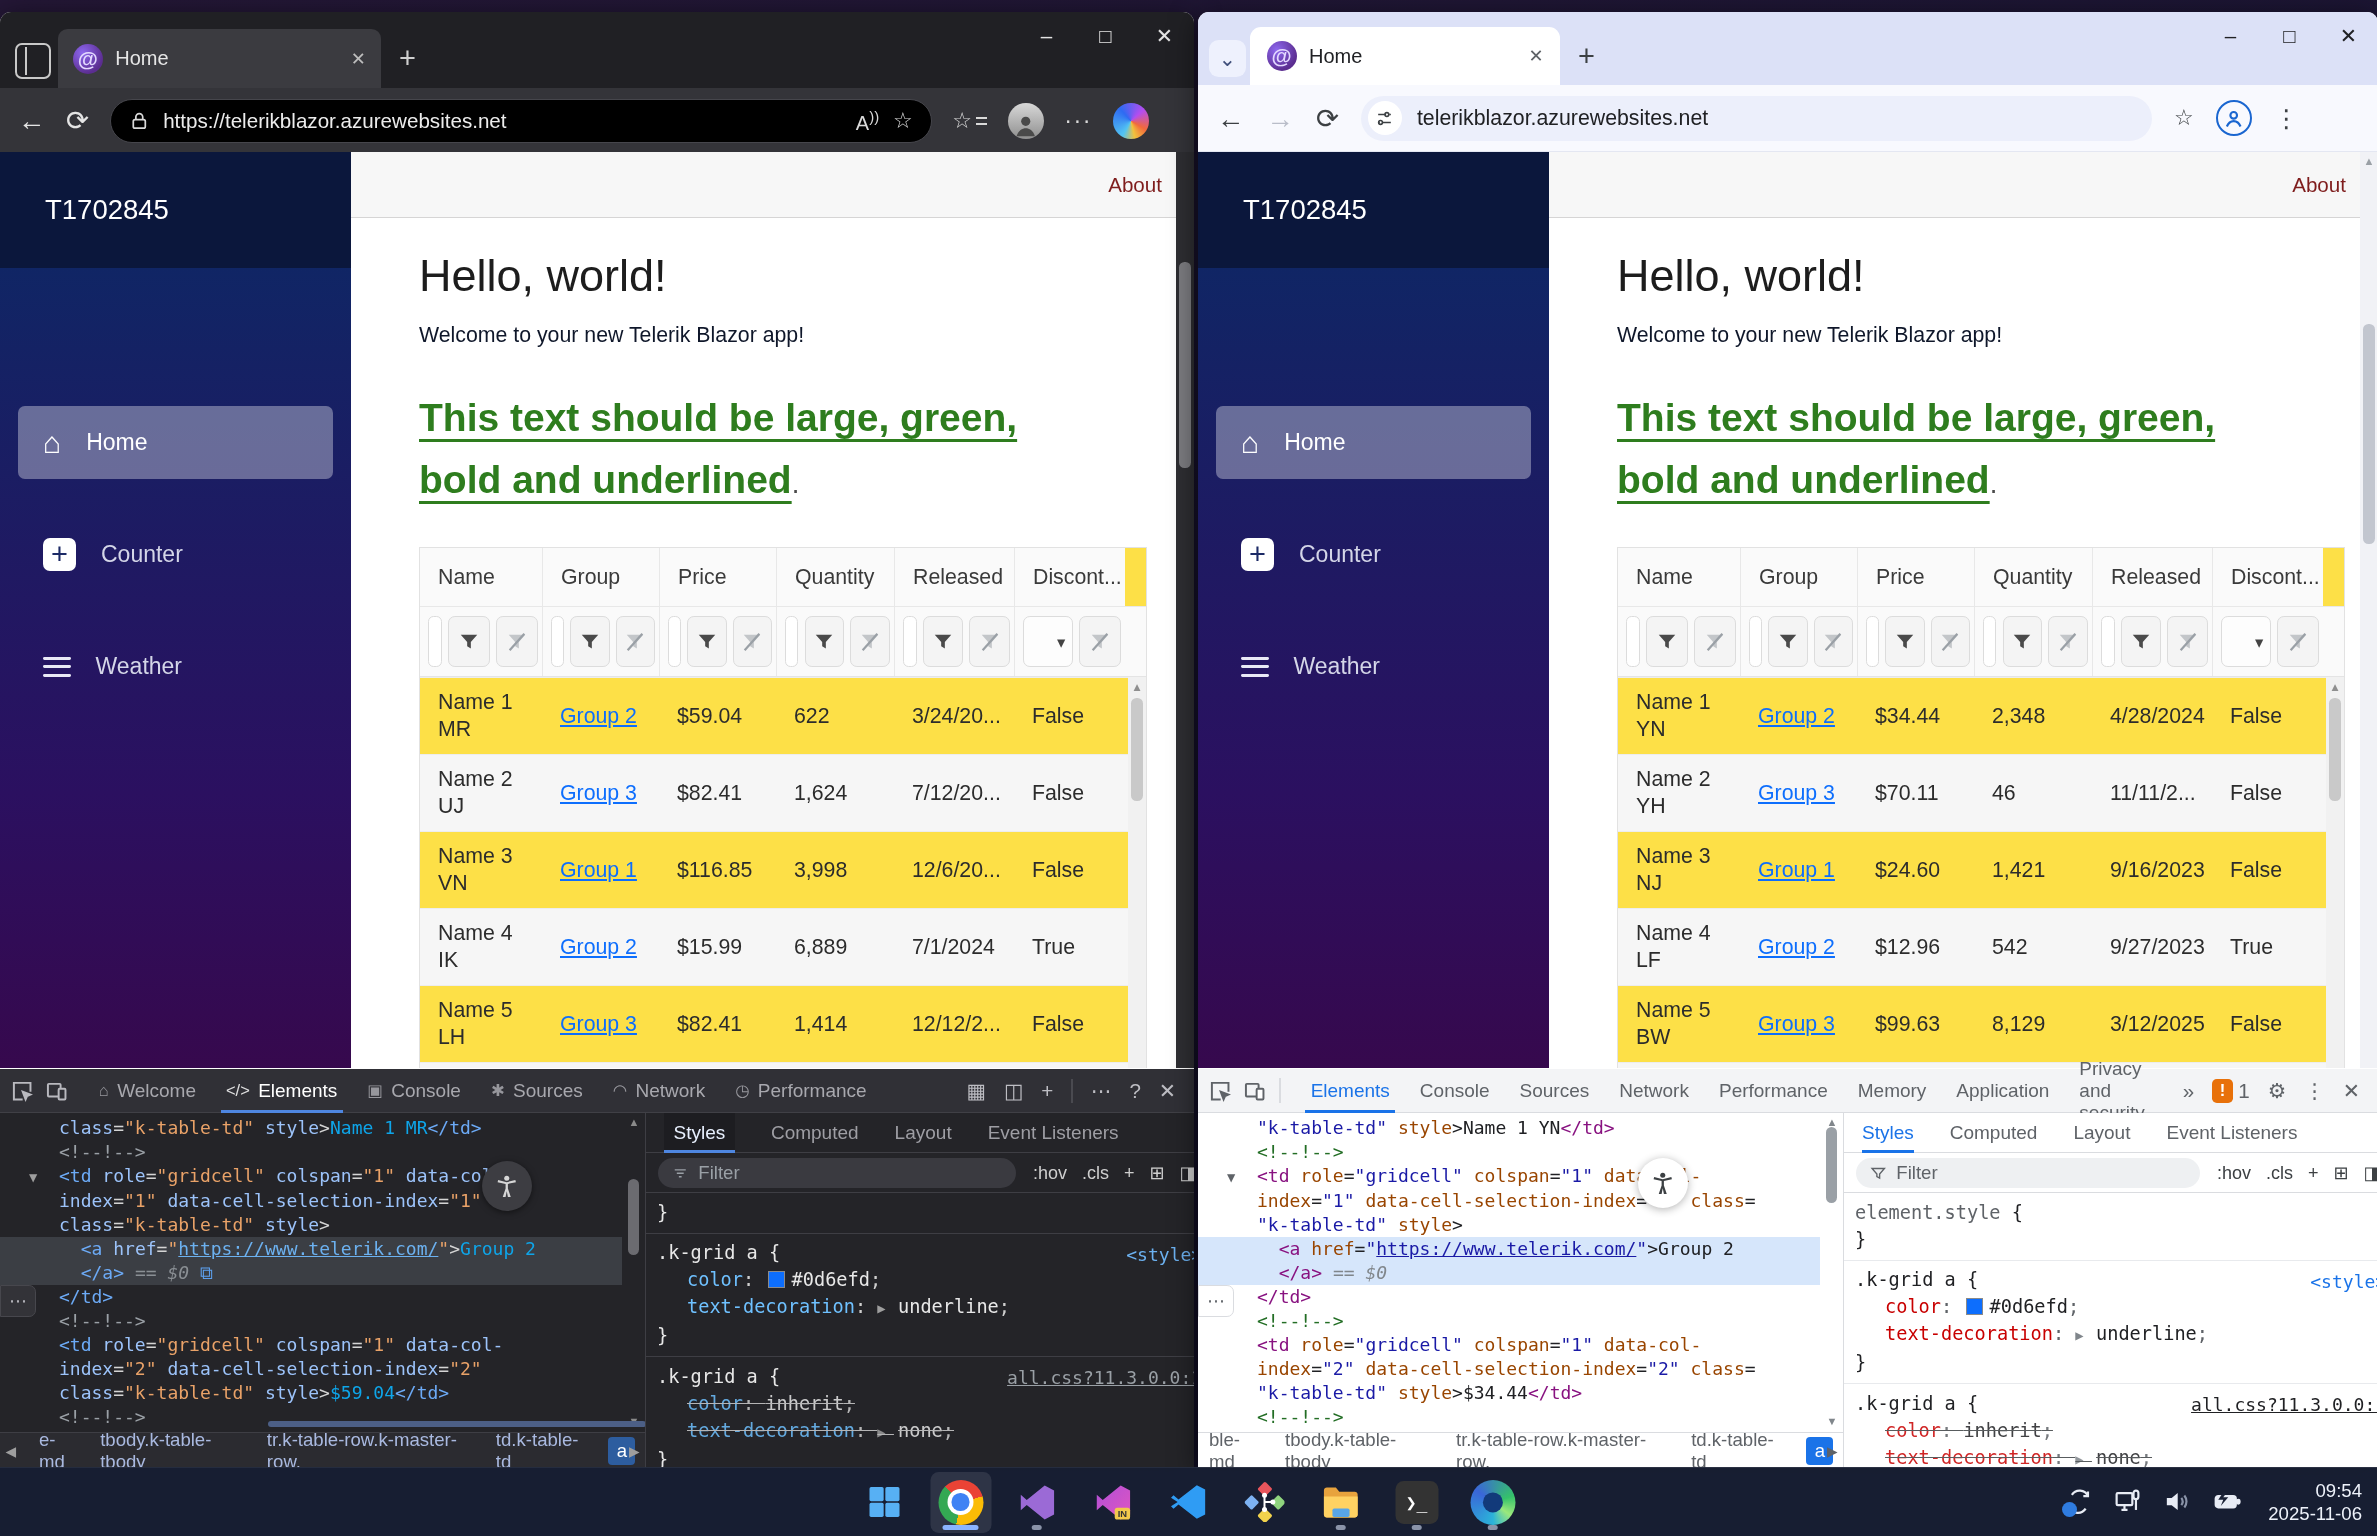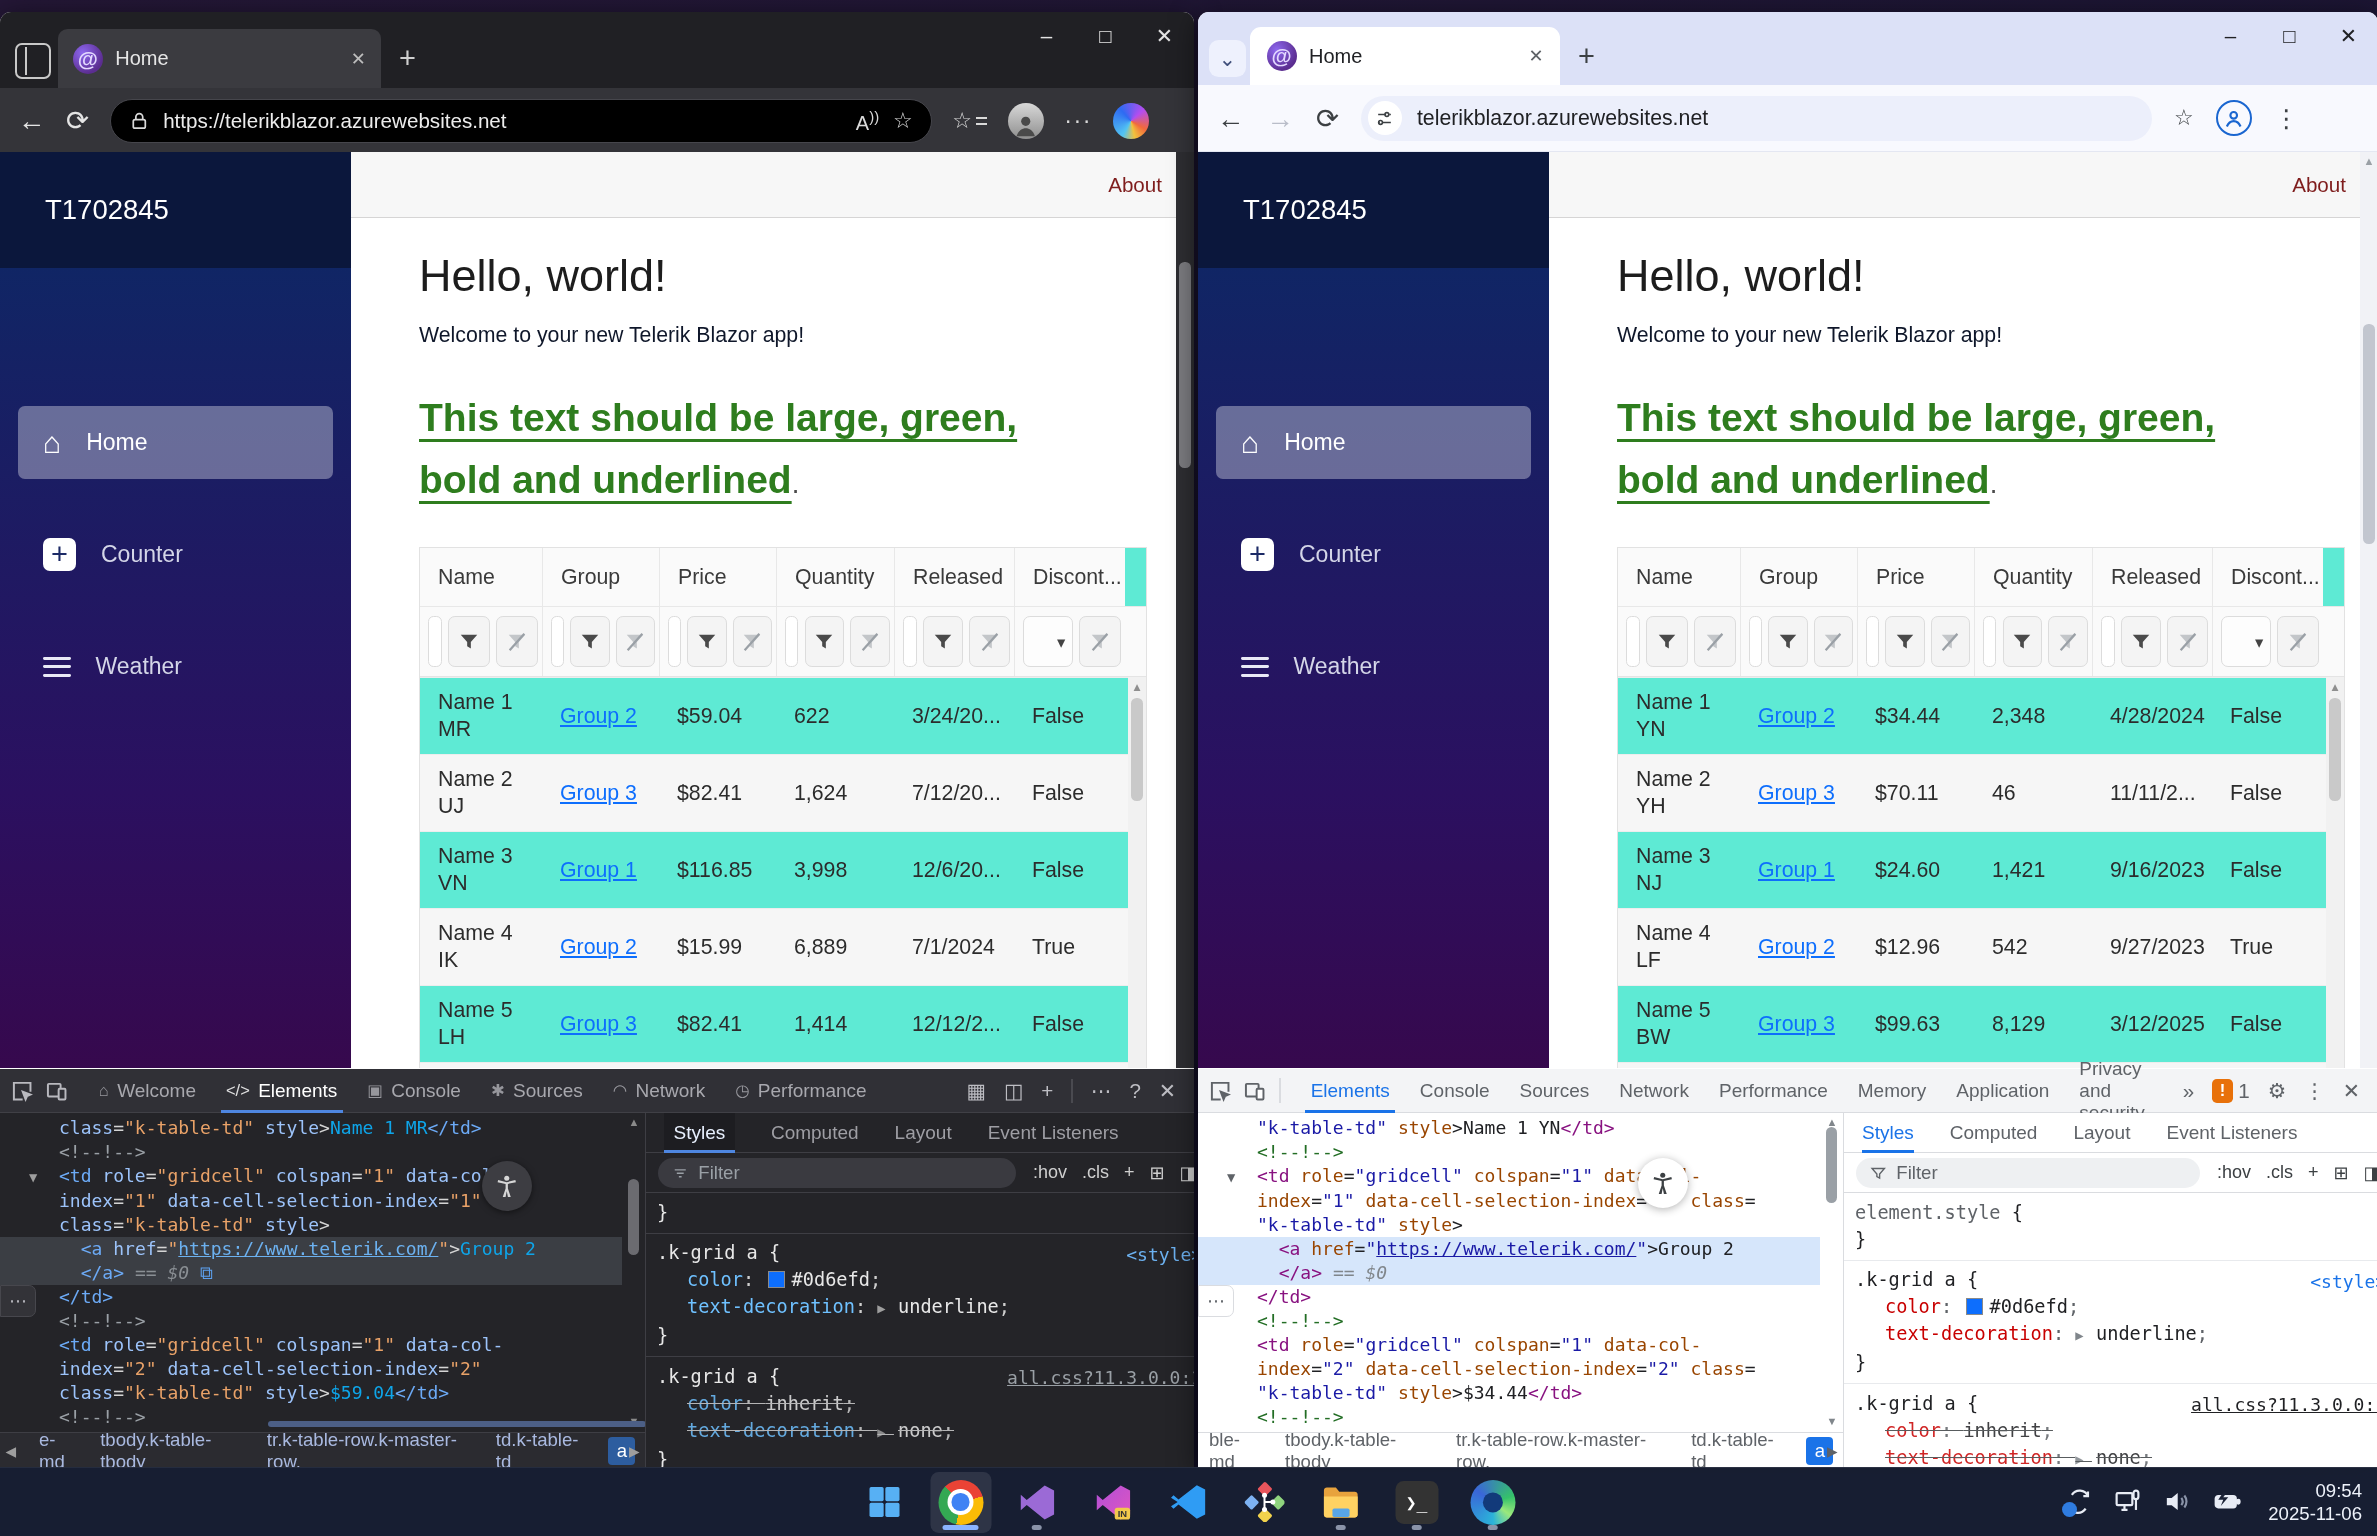--- a/index.html
+++ b/index.html
@@ -80,21 +80,21 @@
 .topbar{height:66px;background:#f7f7f7;border-bottom:1.4px solid #d6d5d5;display:flex;align-items:center;
 justify-content:flex-end;padding:0 32px}
 .about{color:#7f1d1d;font-size:20.6px}
 .content{padding:32px 0 0 68px}
 .hello{font-size:45px;font-weight:400;color:#1d1d1d;margin-bottom:20.6px}
 .welcome{font-size:21.3px;color:#0f172a;margin-bottom:39px}
 .green{font-size:39px;font-weight:700;color:#2e7d1e;line-height:1.58;margin-bottom:37px}
 .green .u{text-decoration:underline;text-underline-offset:8.3px;text-decoration-thickness:3.4px;display:block;width:fit-content}
 .green .u+.u{display:inline-block}
 .green .period{color:#4a4a4a;font-weight:400;font-size:27.5px}
-.grid{width:728px;border:1.4px solid #e2e2e2;position:relative;background:#5eead4}
+.grid{width:728px;border:1.4px solid #e2e2e2;position:relative;background:#fde047}
 .g-cols{display:grid;grid-template-columns:122px 117px 117px 118px 120px 111px}
 .g-head .g-hcell{padding:16.5px 4.1px 16.5px 18px;font-size:21.3px;color:#3a3a3a;background:#fafafa;border-left:1.4px solid #e8e8e8}
 .g-head .g-hcell:first-child{border-left:none}
 .g-filter{background:#fafafa;border-top:1.4px solid #e8e8e8;border-bottom:1.4px solid #e4e4e4}
 .g-fcell{display:flex;align-items:center;gap:6.2px;padding:9px 4.1px 9px 8.3px;border-left:1.4px solid #e8e8e8}
 .g-fcell:first-child{border-left:none}
 .fi{width:16.5px;height:51px;background:#fff;border:1.4px solid #dcdcdc;border-radius:5.5px}
 .fb{width:51px;height:51px;border:1.4px solid #dcdcdc;border-radius:6.9px;background:#f4f4f4;
 display:flex;align-items:center;justify-content:center}
 .fb.clear{color:#9aa0a6}.fb.set{color:#4a4a4a}
@@ -144,21 +144,21 @@
 .crumb.sel{padding:2.8px 8.3px;border-radius:4.1px}
 .crumb-arr{font-size:13.8px}
 .dt-crumbs .larr{position:absolute;left:5.5px}
 .dt-crumbs .rarr{position:absolute;right:5.5px}
 .dt-styles{flex:1;position:relative}
 .sp-tabs{height:40px;display:flex;align-items:center;gap:36px;padding:0 18px;font-size:19px;position:relative}
 .sp-tab{height:40px;display:flex;align-items:center;position:relative}
 .sp-tab.active::after{content:"";position:absolute;left:0;right:0;bottom:0;height:3.4px}
 .sp-filter{height:40px;display:flex;align-items:center;gap:16.5px;padding:0 12.4px}
 .f-pill{height:30px;border-radius:15px;display:flex;align-items:center;gap:9.6px;padding:0 13.8px;font-size:18.6px}
-.sp-icons{margin-left:auto;display:flex;align-items:center;gap:15px;font-size:18px;padding-right:23.4px}
+.sp-icons{margin-left:auto;display:flex;align-items:flex-end;gap:15px;font-size:18px;padding-right:23.4px}
 .sp-rules{position:absolute;top:80px;left:0;right:20.6px;bottom:0;overflow:hidden;
 font-family:"DejaVu Sans Mono",monospace;font-size:18.6px;line-height:27px}
 .rule{padding:5.5px 11px 6.9px 11px;position:relative}
 .rule-src{position:absolute;right:9.6px;top:6.9px;font-size:18px;text-decoration:underline}
 .prop{padding-left:30px}
 .prop.st{text-decoration:line-through;opacity:.85}
 .sw{display:inline-block;width:16.5px;height:16.5px;border:1.4px solid #8a8a8a;margin:0 6.9px -1.4px 2.8px}
 .ar{font-size:13.8px;margin-right:4.1px}
 
 

